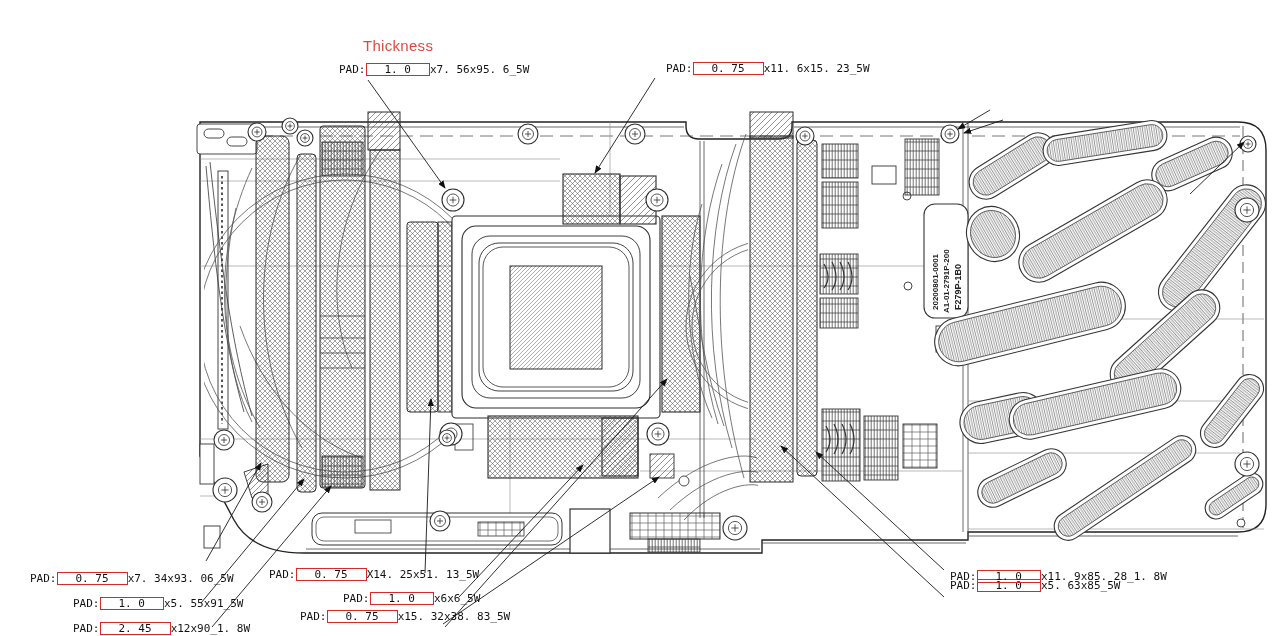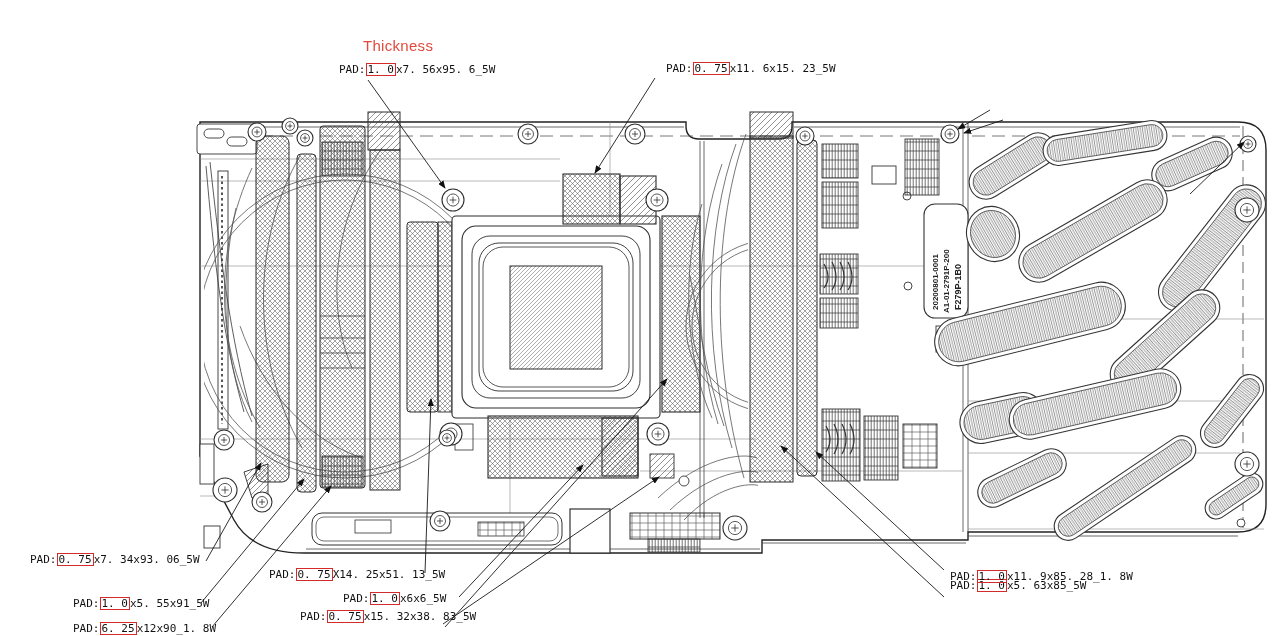--- a/index.html
+++ b/index.html
@@ -4,21 +4,21 @@
 <style>
   :root{ --red:#d42a2a; --ink:#1c1c1c; }
   html,body{margin:0;padding:0;background:#fff;}
   .stage{position:relative;width:1280px;height:636px;background:#fff;overflow:hidden;
          font-family:"Liberation Sans",sans-serif;margin-top:26px;}
   .stage svg{position:absolute;left:0;top:0;}
   .title{position:absolute;left:363px;top:11px;font:15px "Liberation Sans",sans-serif;
          color:#e04a3e;letter-spacing:.3px;}
   .note{position:absolute;font:11px "DejaVu Sans Mono","Liberation Mono",monospace;
         color:#111;white-space:nowrap;line-height:13px;}
-  .note .v{display:inline-block;border:1.5px solid var(--red);padding:0 1px;line-height:11px;}
+  .note .v{display:inline-block;border:1.5px solid var(--red);padding:0 18px;line-height:11px;}
 </style>
 </head>
 <body>
 
 <div class="stage">
 
 <svg width="1280" height="636" viewBox="0 0 1280 636">
   <defs>
     <pattern id="xh" width="5" height="5" patternUnits="userSpaceOnUse">
       <path d="M0,5 L5,0 M0,0 L5,5" stroke="#4a4a4a" stroke-width="0.5" fill="none"></path>
@@ -355,29 +355,29 @@
     <path d="M1003,94 L964,107" marker-end="url(#arr)"></path>
   </g>
 </svg>
 
 <div class="title">Thickness</div>
 
 <div class="note" style="left:339px;top:37px"><span>PAD:</span><span class="v">1. 0</span><span>x7. 56x95. 6_5W</span></div>
 
 <div class="note" style="left:666px;top:36px"><span>PAD:</span><span class="v">0. 75</span><span>x11. 6x15. 23_5W</span></div>
 
-<div class="note" style="left:30px;top:527px"><span>PAD:</span><span class="v">0. 75</span><span>x7. 34x93. 06_5W</span></div>
+<div class="note" style="left:30px;top:546px"><span>PAD:</span><span class="v">0. 75</span><span>x7. 34x93. 06_5W</span></div>
 
 <div class="note" style="left:269px;top:542px"><span>PAD:</span><span class="v">0. 75</span><span>X14. 25x51. 13_5W</span></div>
 
 <div class="note" style="left:73px;top:571px"><span>PAD:</span><span class="v">1. 0</span><span>x5. 55x91_5W</span></div>
 
 <div class="note" style="left:300px;top:584px"><span>PAD:</span><span class="v">0. 75</span><span>x15. 32x38. 83_5W</span></div>
 
-<div class="note" style="left:73px;top:596px"><span>PAD:</span><span class="v">6. 25</span><span>x12x90_1. 8W</span></div>
+<div class="note" style="left:73px;top:596px"><span>PAD:</span><span class="v">2. 45</span><span>x12x90_1. 8W</span></div>
 
 <div class="note" style="left:343px;top:566px"><span>PAD:</span><span class="v">1. 0</span><span>x6x6_5W</span></div>
 
 <div class="note" style="left:950px;top:553px"><span>PAD:</span><span class="v">1. 0</span><span>x5. 63x85_5W</span></div>
 
 <div class="note" style="left:950px;top:544px"><span>PAD:</span><span class="v">1. 0</span><span>x11. 9x85. 28_1. 8W</span></div>
 
 </div>
 
 </body></html>

